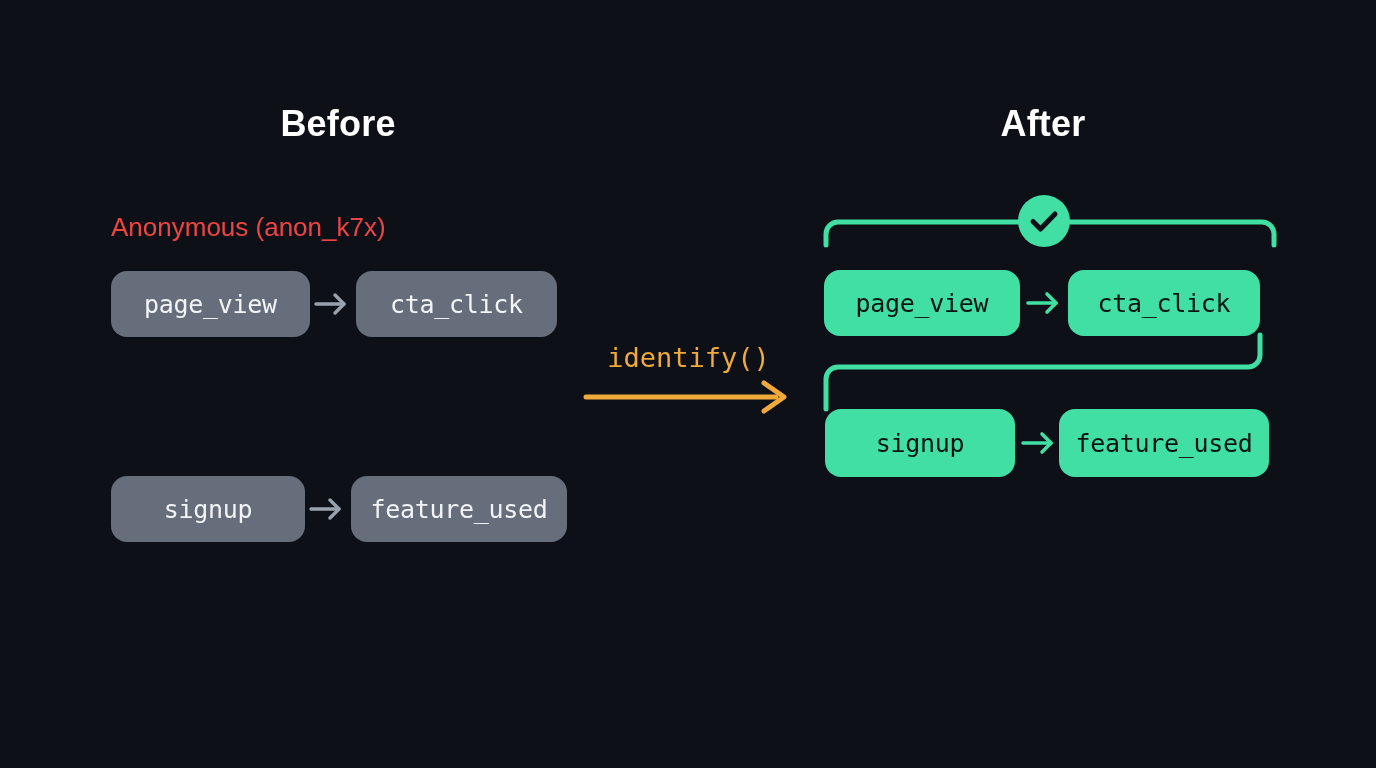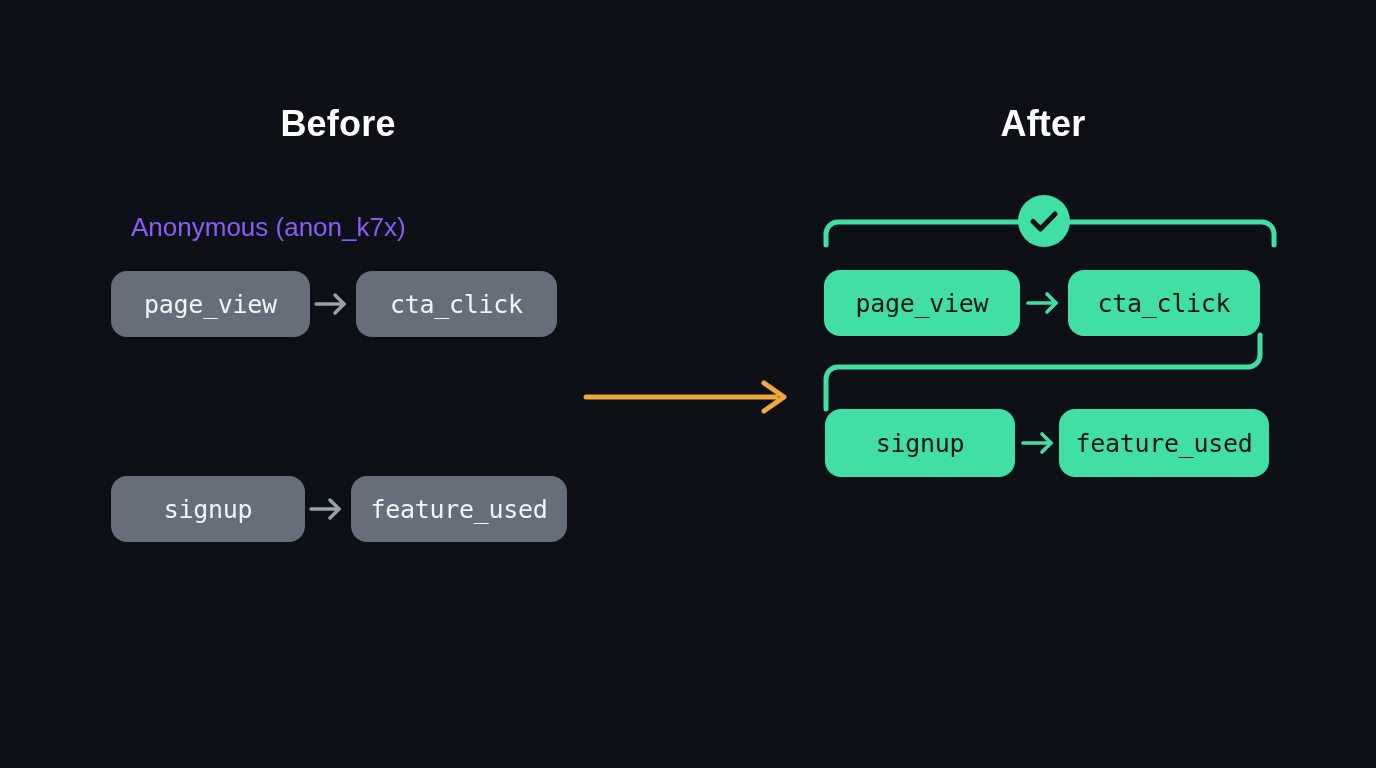--- a/index.html
+++ b/index.html
@@ -35,23 +35,22 @@
   }
   #title-before { left: 188px; top: 103px; width: 300px; }
   #title-after  { left: 893px; top: 103px; width: 300px; }
 
   
   .group-label {
     position: absolute;
     font-family: "Liberation Sans", sans-serif;
     font-size: 26px;
     font-weight: normal;
-    color: #8b5cf6;
-    white-space: nowrap;
-    margin-left: 20px;
+    color: #ef4444;
+    white-space: nowrap;
   }
   #label-anon   { left: 111px; top: 212px; }
   #label-signed { left: 111px; top: 423px; }
 
   
   .pill {
     position: absolute;
     box-sizing: border-box;
     display: flex;
     align-items: center;
@@ -162,20 +161,21 @@
 
   <div class="mini-arrow" id="arrow-b-2">
     <svg width="46" height="36" viewBox="0 0 46 36" fill="none" xmlns="http://www.w3.org/2000/svg" aria-hidden="true">
       <path d="M6 18 H34" stroke="#98a1ae" stroke-width="3.4" stroke-linecap="round"></path>
       <path d="M25 9 L34 18 L25 27" stroke="#98a1ae" stroke-width="3.4" stroke-linecap="round" stroke-linejoin="round" fill="none"></path>
     </svg>
   </div>
 
   <div class="pill grey" id="pill-b-featureused">feature_used</div>
 
+  <div id="identify-label">identify()</div>
 
   <div id="identify-arrow">
     <svg width="216" height="42" viewBox="0 0 216 42" fill="none" xmlns="http://www.w3.org/2000/svg" aria-hidden="true">
       <path d="M6 21 H196" stroke="#f0a93b" stroke-width="5" stroke-linecap="round"></path>
       <path d="M184 7 L204 21 L184 35" stroke="#f0a93b" stroke-width="5" stroke-linecap="round" stroke-linejoin="round" fill="none"></path>
     </svg>
   </div>
 
   <div id="merge-bracket">
     <svg width="480" height="310" viewBox="0 0 480 310" fill="none" xmlns="http://www.w3.org/2000/svg" aria-hidden="true">

